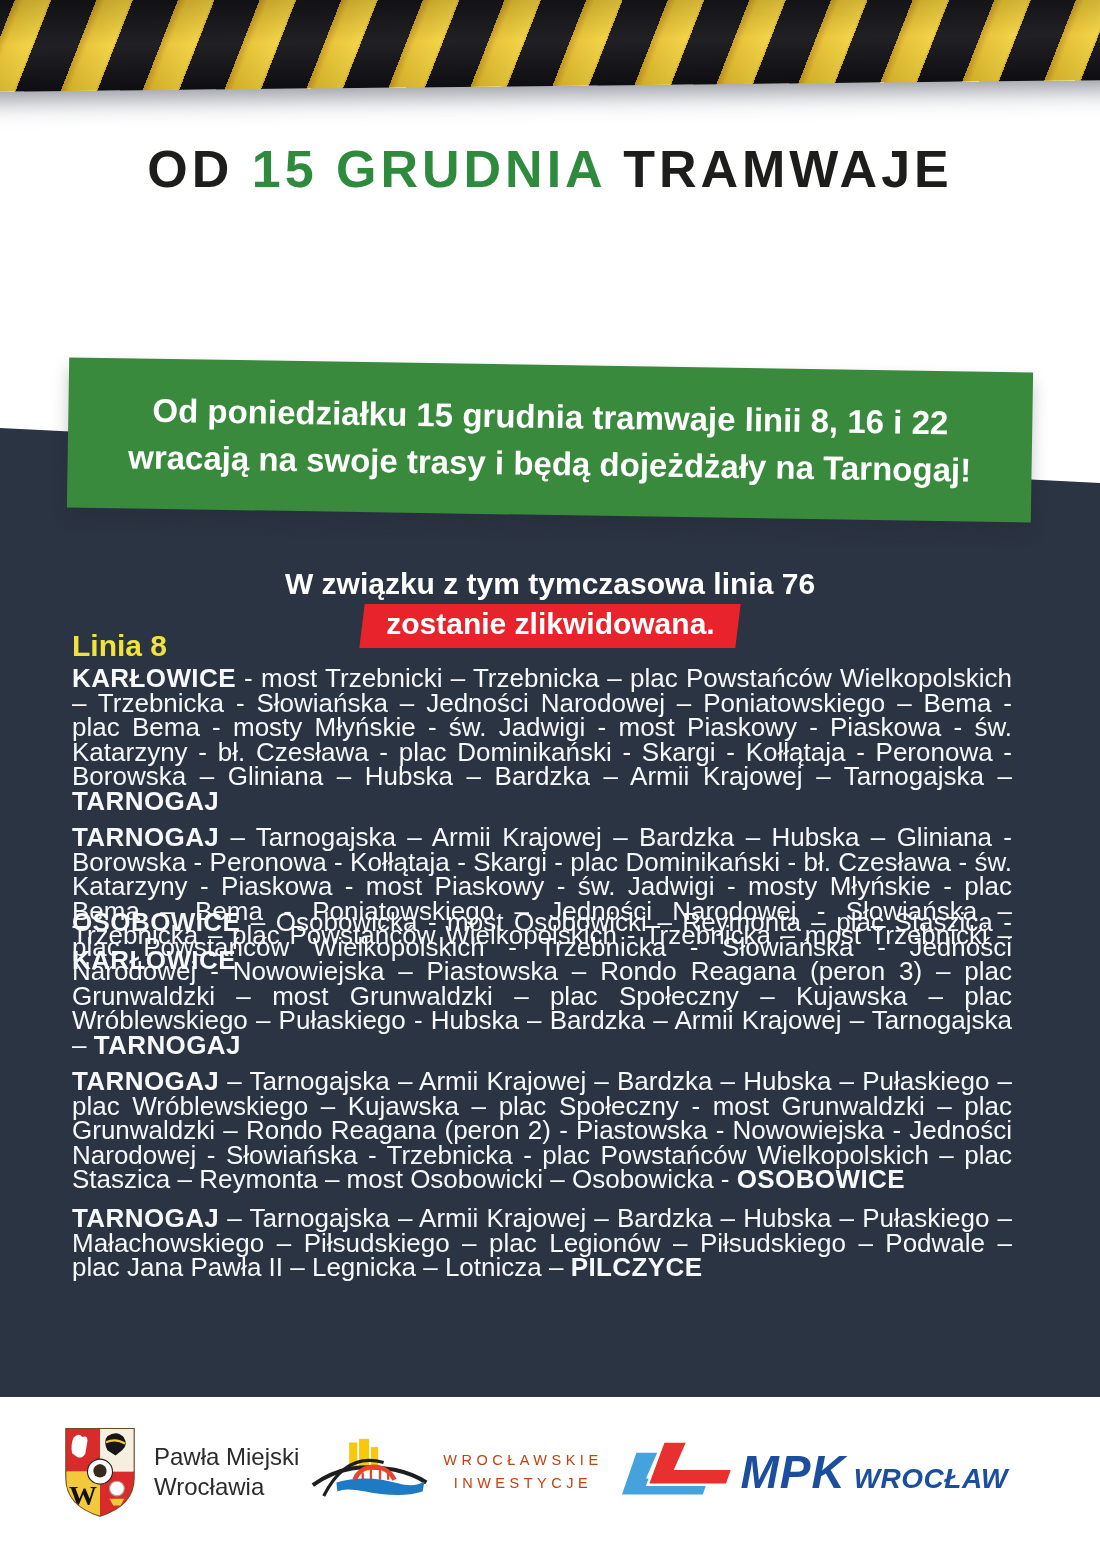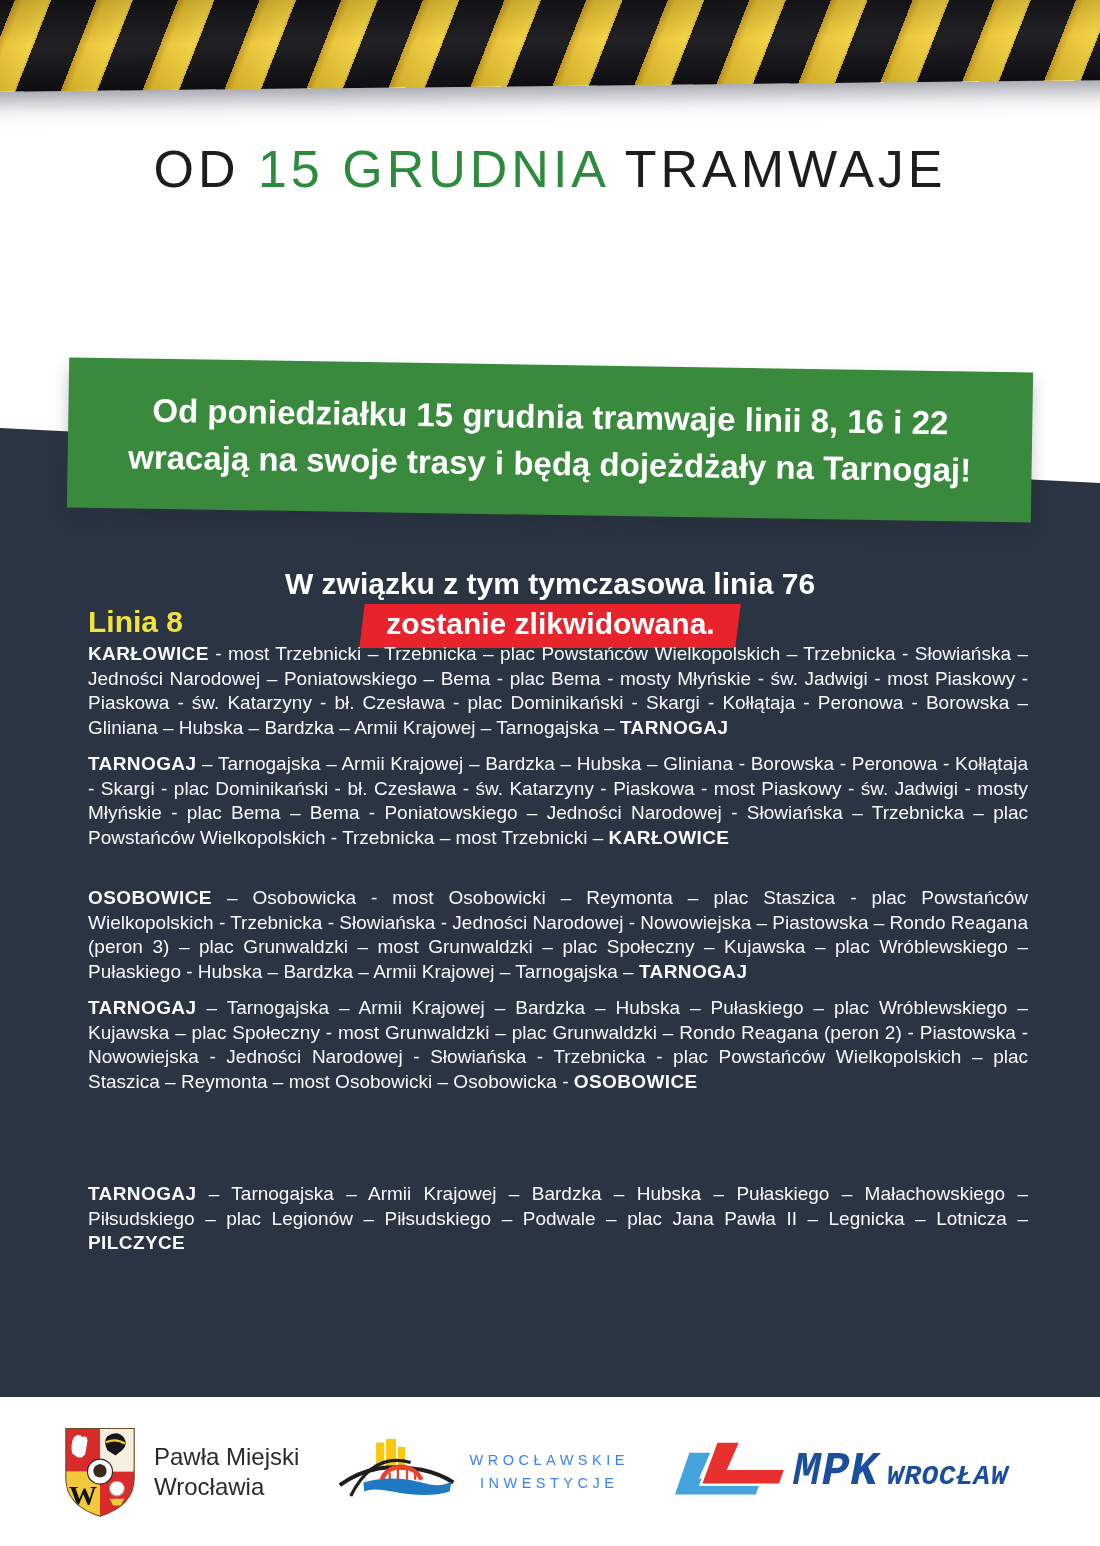--- a/index.html
+++ b/index.html
@@ -20,58 +20,58 @@
       #101014 0px,#101014 42px,
       #c79a1e 42px,#e9c22e 50px,#f2d13b 74px,#d9ad24 76px);
     box-shadow:0 9px 24px rgba(60,66,82,0.55);
   }
   .tape::after{
     content:"";position:absolute;inset:0;
     background:linear-gradient(180deg,rgba(0,0,0,0.20),rgba(255,255,255,0.07) 55%,rgba(0,0,0,0.10));
   }
   
   .title{position:absolute;top:138px;left:0;width:100%;text-align:center;z-index:3;}
-  .title-l1{font-size:52px;line-height:62px;font-weight:400;letter-spacing:4px;color:#1d1d1b;white-space:nowrap;}
+  .title-l1{font-size:52px;line-height:62px;font-weight:700;letter-spacing:4px;color:#1d1d1b;white-space:nowrap;}
   .title-l2{font-size:70px;line-height:78px;font-weight:700;letter-spacing:6px;color:#1d1d1b;white-space:nowrap;margin-top:8px;}
   .t-green{color:#2e8b3d;}
   
   .banner{
     position:absolute;left:68px;top:365px;width:964px;height:150px;background:#3a8a3e;
     transform:rotate(0.9deg);z-index:2;box-shadow:0 10px 16px rgba(30,35,50,0.25);
     display:flex;flex-direction:column;justify-content:center;text-align:center;
   }
   .banner div{color:#ffffff;font-size:33px;line-height:47px;font-weight:700;white-space:nowrap;}
   
   .notice{position:absolute;top:527px;left:0;width:100%;text-align:center;z-index:3;color:#ffffff;}
   .notice-intro{font-size:30px;font-weight:700;line-height:34px;margin-top:40px;}
   .notice-line2{margin-top:3px;}
   .highlight{
     display:inline-block;background:#e8232b;transform:skewX(-7deg);
     padding:3px 24px 7px;
   }
   .highlight .inner{display:inline-block;transform:skewX(7deg);font-size:30px;font-weight:700;color:#fff;}
   
-  .line-sec{position:absolute;left:88px;width:940px;z-index:3;color:#ffffff;}
+  .line-sec{position:absolute;left:72px;width:940px;z-index:3;color:#ffffff;margin-top:24px;}
   .sec-8{top:605px;} .sec-16{top:886px;} .sec-22{top:1182px;}
   .line-name{margin:0 0 3px 0;font-size:30px;line-height:34px;font-weight:700;color:#f2e33c;}
   .route{
-    margin:0 0 12px 0;font-size:19px;line-height:24.5px;text-align:justify;
+    margin:0 0 12px 0;font-size:26px;line-height:24.5px;text-align:justify;
     color:#f7f8fa;
   }
   .route b{font-weight:700;letter-spacing:0.4px;}
   
   .footer{
     position:absolute;left:0;top:1397px;width:1100px;height:149px;background:#ffffff;z-index:3;
     display:flex;align-items:center;justify-content:space-between;
     padding:0 92px 0 62px;box-sizing:border-box;
   }
   .logo-group{display:flex;align-items:center;}
   .city-text{margin-left:16px;font-size:24px;line-height:30px;font-weight:500;color:#2b2b2b;}
-  .wi-text{margin-left:14px;text-align:center;font-size:14.5px;line-height:23px;letter-spacing:4.5px;font-weight:500;color:#3b82f6;}
-  .mpk-text{display:flex;align-items:baseline;margin-left:6px;font-family:Liberation Mono, monospace;}
+  .wi-text{margin-left:14px;text-align:center;font-size:14.5px;line-height:23px;letter-spacing:4.5px;font-weight:500;color:#c2410c;}
+  .mpk-text{display:flex;align-items:baseline;margin-left:6px;}
   .mpk-brand{font-size:46px;font-weight:700;font-style:italic;color:#1b4f9e;letter-spacing:1px;}
   .mpk-city{font-size:28px;font-weight:700;font-style:italic;color:#1b4f9e;margin-left:8px;letter-spacing:0.5px;}
 </style>
 </head>
 <body>
 
 <div id="poster">
 
   <div class="bg-dark"></div>
   <div class="tape"></div>

